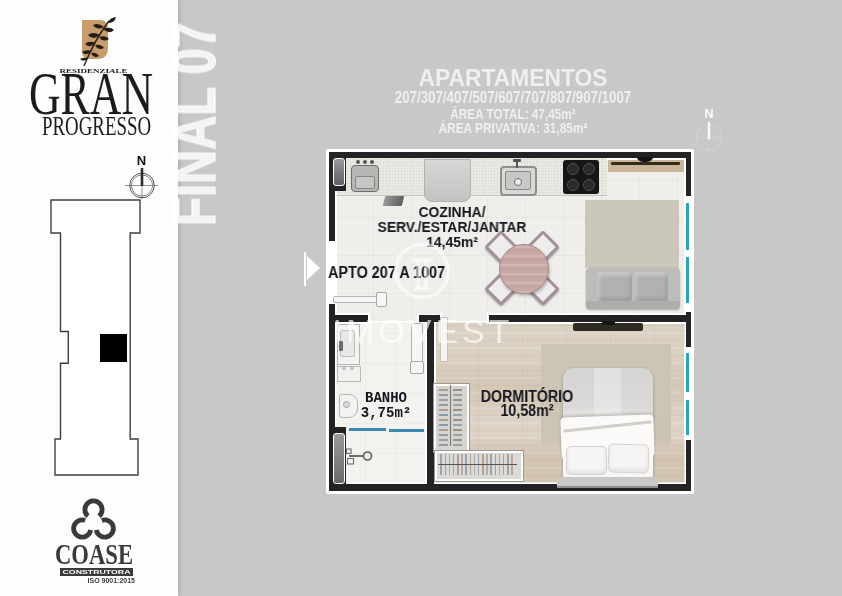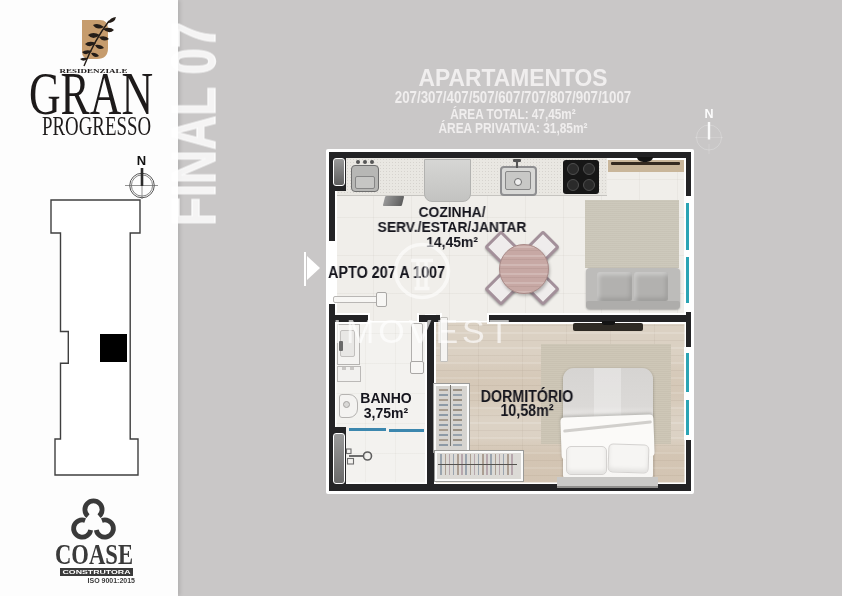--- a/index.html
+++ b/index.html
@@ -262,21 +262,21 @@
 <div class="abs" style="left:450px;top:385px;width:1.2px;height:61px;background:#77756f;"></div>
 
 <div class="abs" style="left:435px;top:450.5px;width:84px;height:26px;background:#dcdad6;border:2px solid #fbfbfa;outline:1px solid #9a9a98;"></div>
 <div class="abs" style="left:440px;top:453.5px;width:75px;height:21px;background:repeating-linear-gradient(90deg,#9aa4ae 0 1.6px,transparent 1.6px 4.5px,#ab9e92 4.5px 6px,transparent 6px 8.5px,#b7a7ad 8.5px 10px,transparent 10px 12.5px);"></div>
 <div class="abs" style="left:438px;top:464px;width:79px;height:1.2px;background:#55534f;"></div>
 
 <div class="lbl" style="left:352px;top:205px;width:200px;font-size:14px;line-height:14.8px;transform:scaleX(0.99) translateZ(0);">COZINHA/<br>SERV./ESTAR/JANTAR<br>14,45m²</div>
 
 <div class="lbl" style="left:328px;top:263.5px;width:200px;text-align:left;font-size:16px;transform:scaleX(0.9) translateZ(0);transform-origin:0 0;">APTO 207 A 1007</div>
 
-<div class="lbl" style="left:326px;top:390.5px;width:120px;font-size:14px;line-height:15px;transform:translateZ(0);">BANHO<br>3,75m²</div>
+<div class="lbl" style="left:326px;top:390.5px;width:120px;font-size:14px;line-height:15px;transform:translateZ(0);font-family:Liberation Mono, monospace;">BANHO<br>3,75m²</div>
 
 <div class="lbl" style="left:447px;top:390px;width:160px;font-size:16px;line-height:14px;transform:scaleX(0.89) translateZ(0);">DORMITÓRIO<br>10,58m²</div>
 
 <svg class="abs" style="left:330px;top:240px;" width="260" height="120" viewBox="0 0 260 120">
   <g stroke="rgba(255,255,255,.58)" fill="none">
     <circle cx="92" cy="31" r="26.5" stroke-width="3.6"></circle>
     <path d="M81 20.5 h22 M88 20.5 v28 M96 20.5 v28 M84.5 48.5 h15" stroke-width="3.4"></path>
   </g>
   <text x="93" y="103" text-anchor="middle" font-size="34" letter-spacing="4" fill="rgba(255,255,255,.66)">IMOVEST</text>
 </svg>

